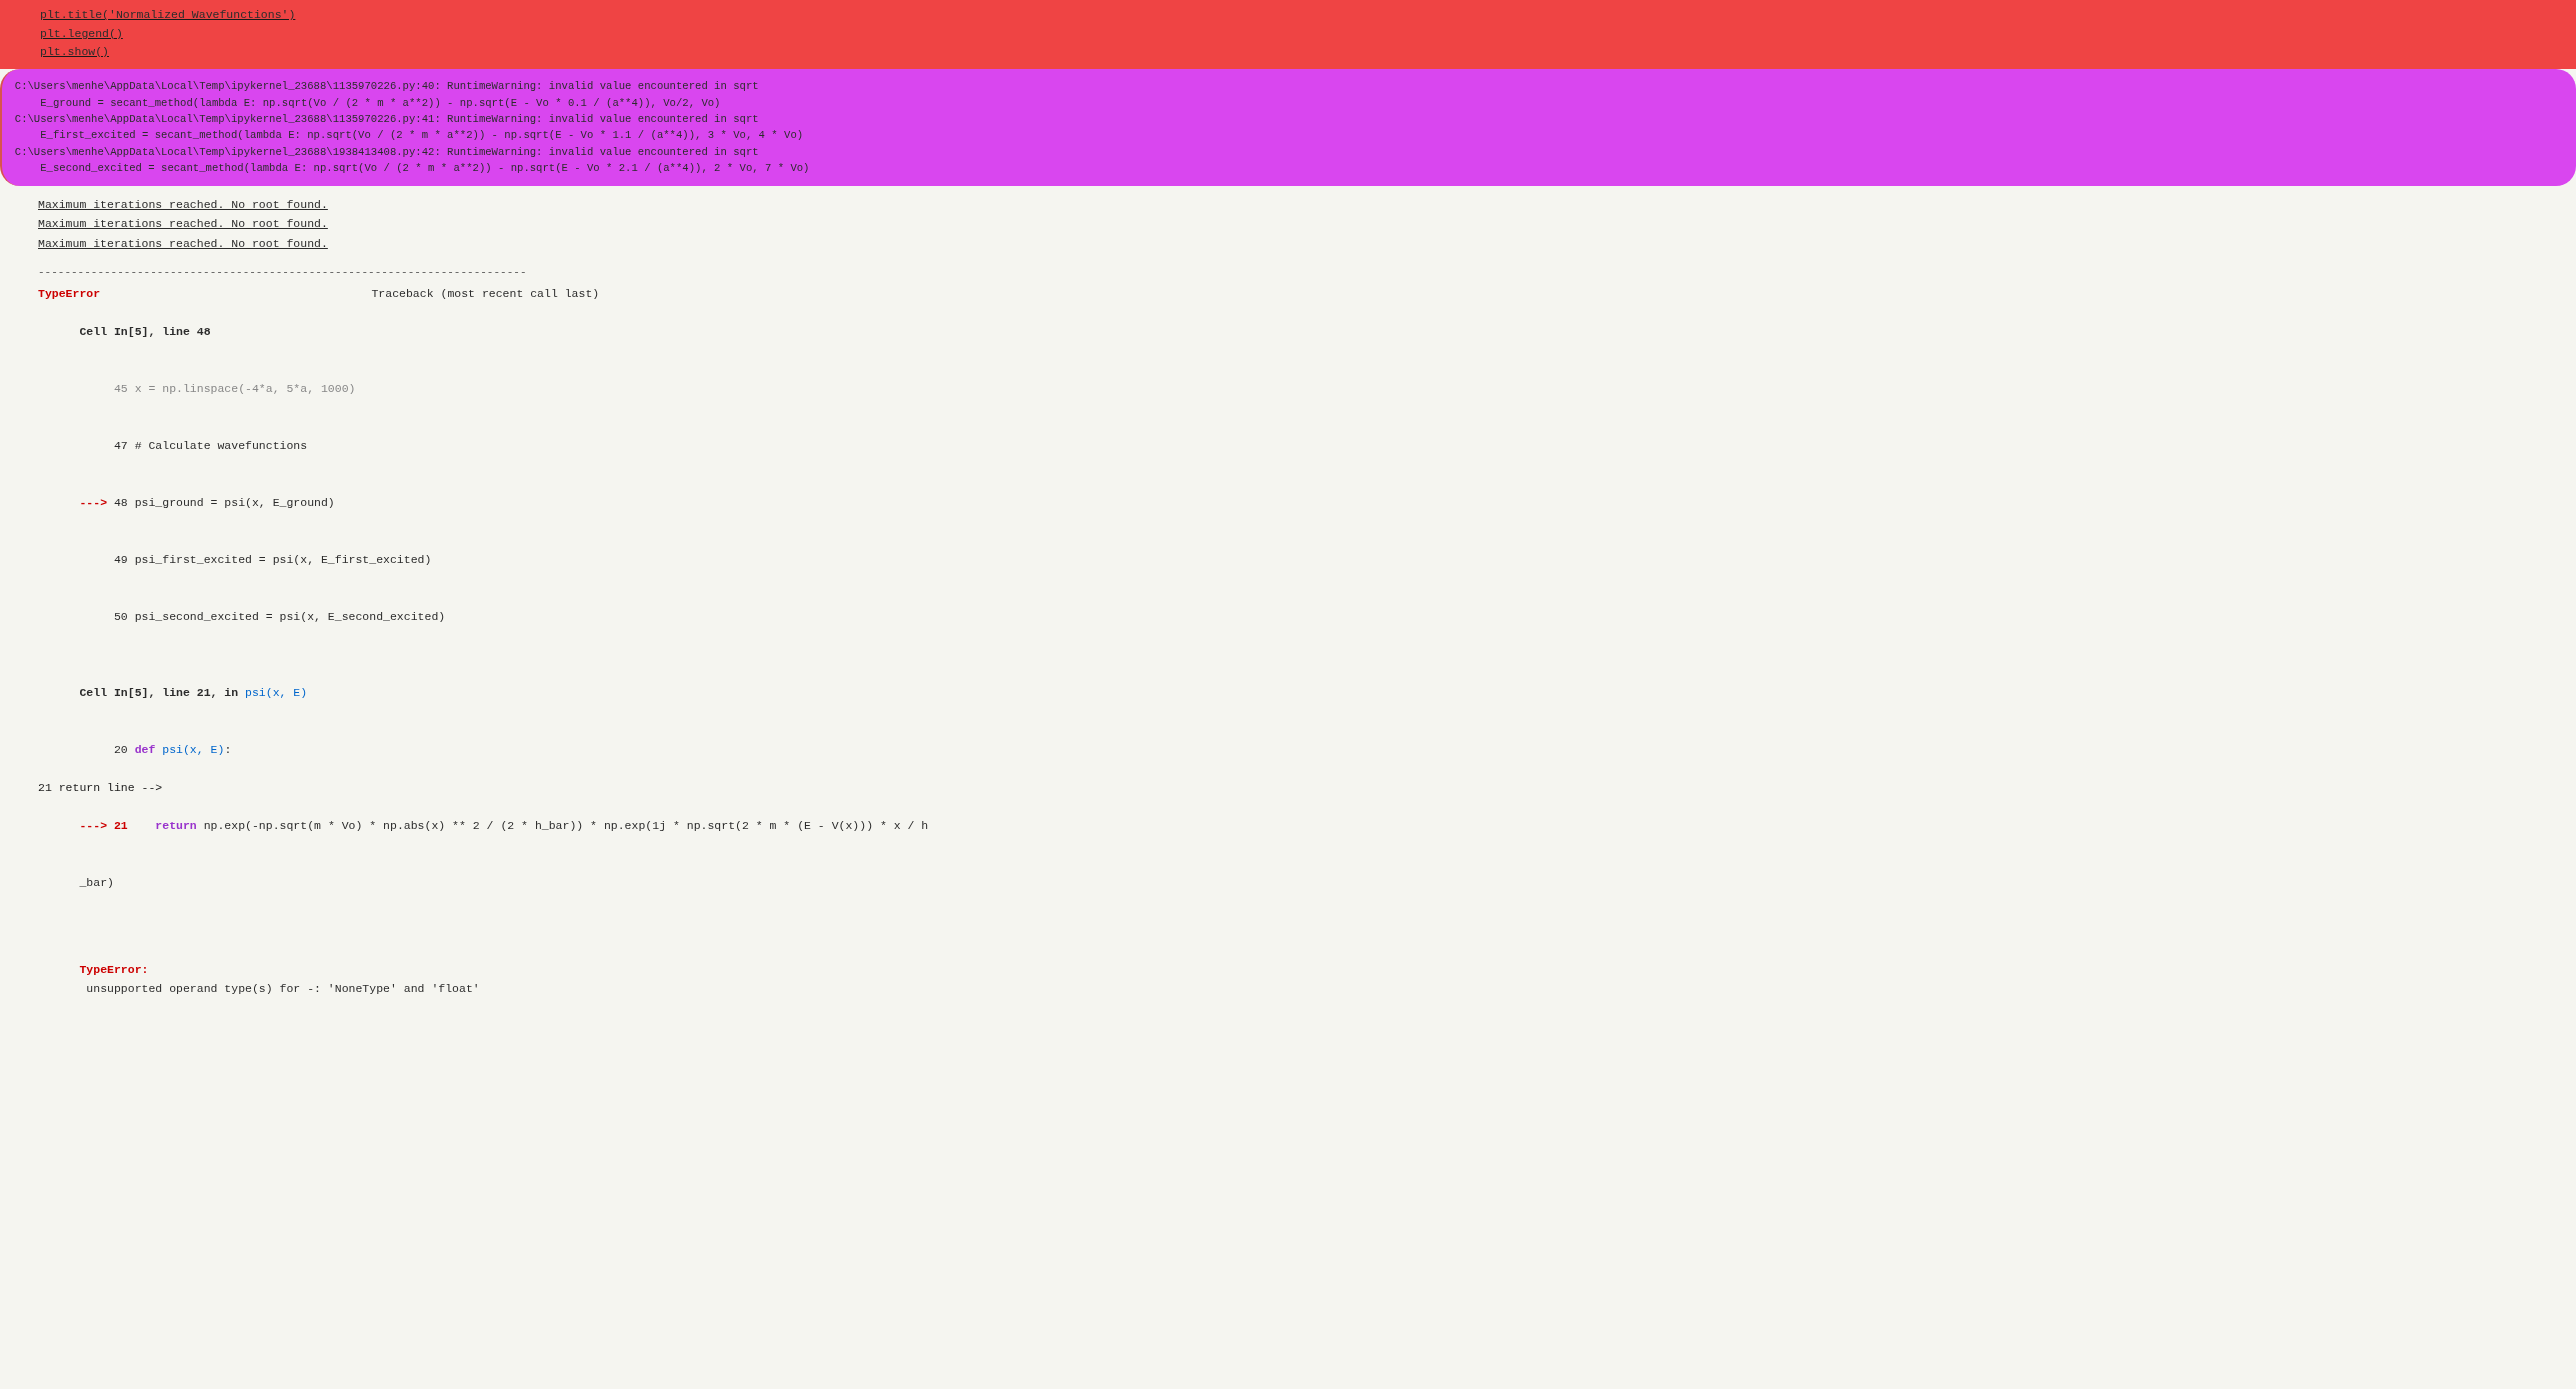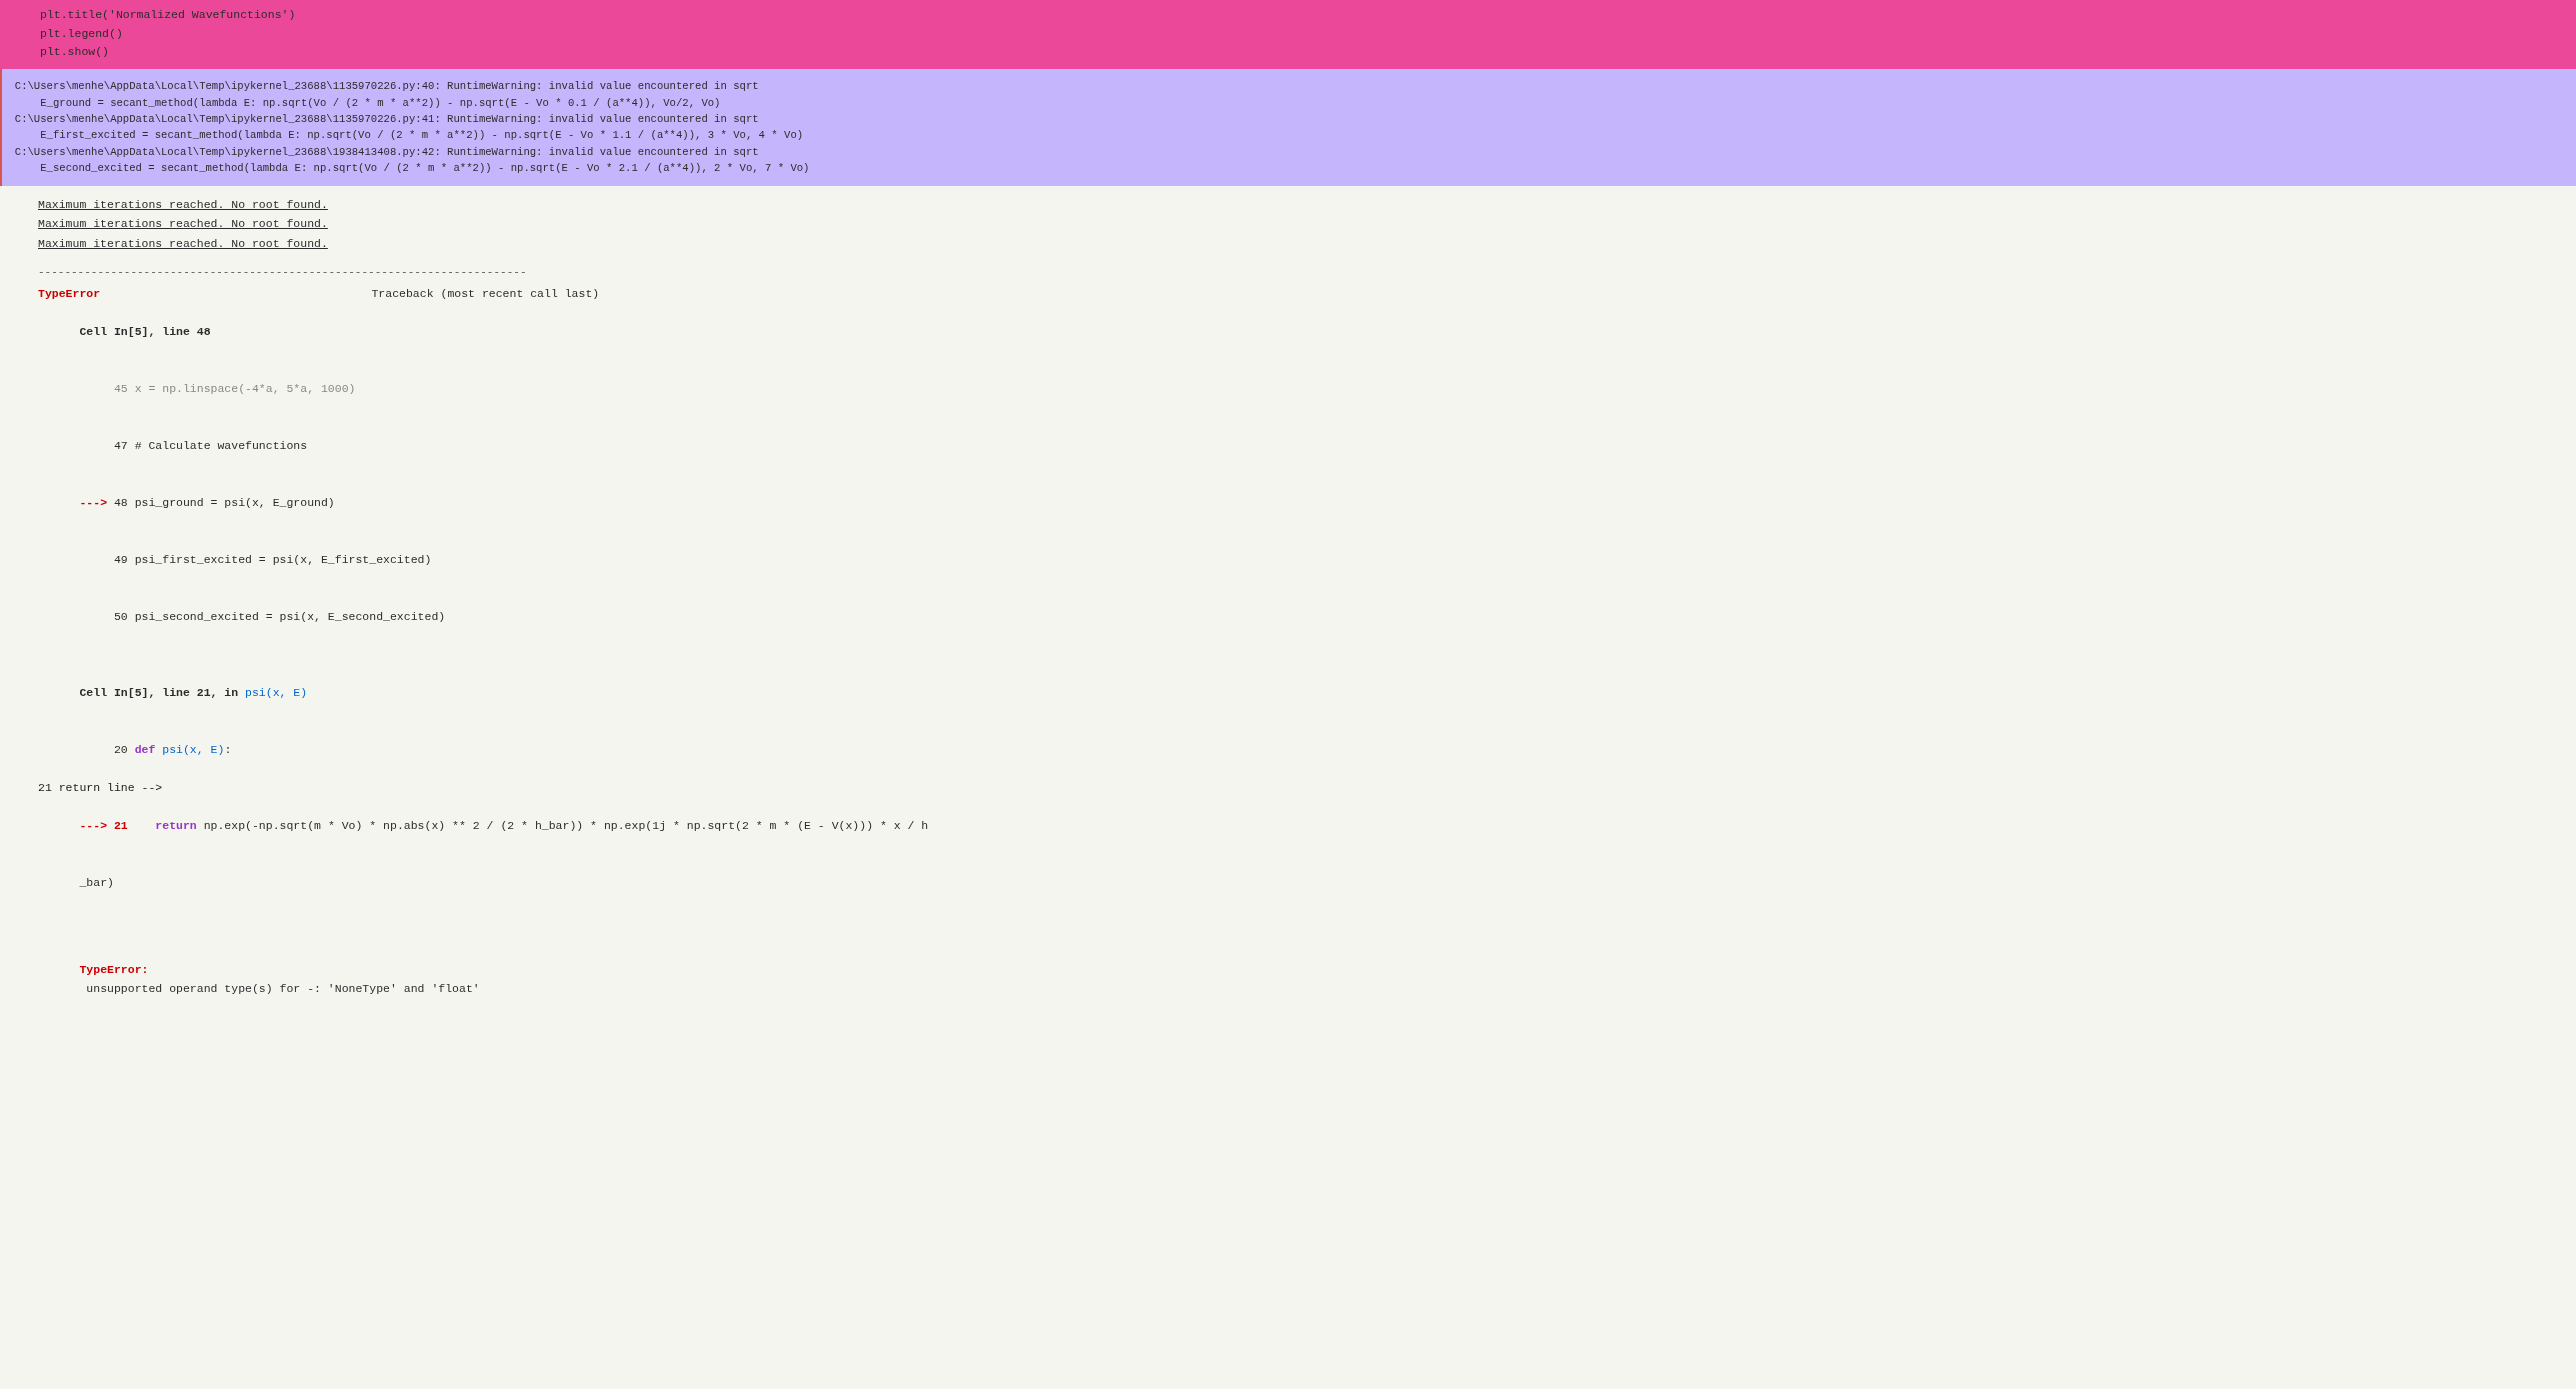--- a/index.html
+++ b/index.html
@@ -17,37 +17,39 @@
       min-height: 100vh;
     }
 
     .output-container {
       background-color: #f5f5f0;
       padding: 0;
       width: 100%;
     }
 
     .code-section {
-      background-color: #ec4899;
+      background-color: #ef4444;
       padding: 6.4px 12.8px 7.7px 38px;
       border-left: 2.6px solid transparent;
       line-height: 1.6;
+      text-decoration: underline;
     }
 
     .code-line {
       white-space: pre;
       font-size: 11.5px;
       color: #2c2c2c;
     }
 
     .warning-section {
-      background-color: #c4b5fd;
+      background-color: #d946ef;
       border-left: 2.6px solid #d9534f;
       padding: 9px 12.8px 9px 12.8px;
       margin: 0;
+      border-radius: 20px;
     }
 
     .warning-line {
       white-space: pre-wrap;
       font-size: 10.6px;
       color: #2c2c2c;
       line-height: 1.55;
       word-break: break-all;
     }
 

